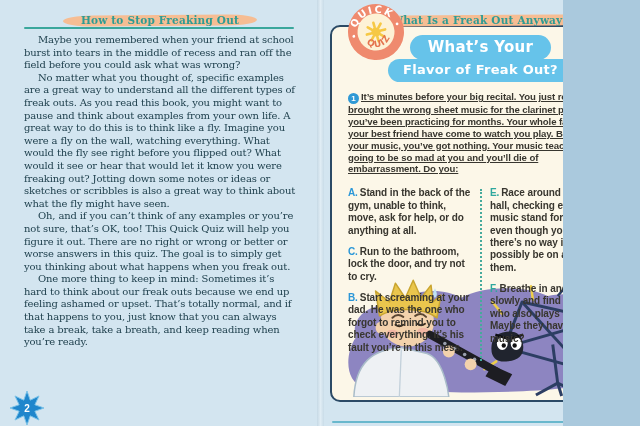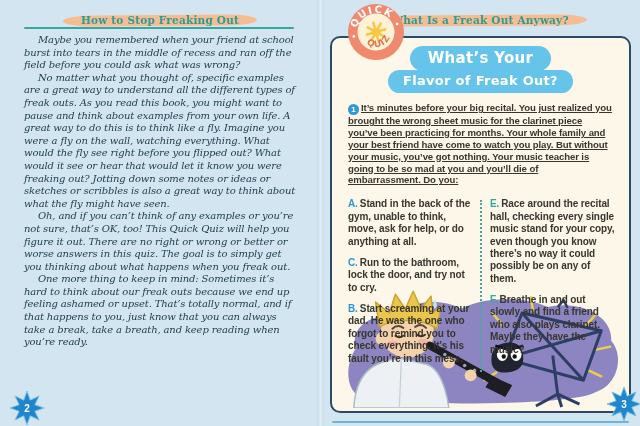--- a/index.html
+++ b/index.html
@@ -1,16 +1,16 @@
 <!DOCTYPE html>
 <html><head>
 <meta charset="utf-8">
 <style>
   html,body{margin:0;padding:0;background:#aac9dd;}
-  .spread{position:relative;width:640px;height:426px;background:#d3e5f0;overflow:hidden;
+  .spread{position:relative;width:563px;height:426px;background:#d3e5f0;overflow:hidden;
           font-family:"Liberation Sans",sans-serif;}
   .page{position:absolute;top:0;height:426px;width:320px;}
   .page-left{left:0;}
   .page-right{left:320px;}
   .spine{position:absolute;left:317px;top:0;width:7px;height:100%;z-index:3;
          background:linear-gradient(90deg,rgba(80,110,135,.10),rgba(255,255,255,.30),rgba(80,110,135,.08));}
 
   
   .running-head{position:absolute;top:10px;left:0;right:0;text-align:center;z-index:2;}
   .swash{position:relative;display:inline-block;padding:1px 12px;
@@ -18,32 +18,32 @@
          color:#2e9c94;letter-spacing:.2px;}
   .swash::before{content:"";position:absolute;left:-6px;right:-6px;top:2px;bottom:1px;
          background:#f6bd93;border-radius:50px/9px;z-index:-1;transform:rotate(-.4deg);}
   .head-rule{position:absolute;top:27px;left:24px;width:270px;height:2px;
          background:#3aa79c;border-radius:2px;}
 
   
   .body-text{position:absolute;top:34px;left:24px;width:276px;
          font-family:"DejaVu Serif",serif;font-size:10px;line-height:1.26;
          color:#21424f;letter-spacing:-.15px;}
-  .body-text p{margin:0;text-indent:14px;font-style:italic;}
+  .body-text p{margin:0;text-indent:14px;}
 
   
   .pgstar{position:absolute;width:36px;height:36px;z-index:6;}
   .pgstar svg{display:block;}
   .pgstar .num{position:absolute;inset:0;display:flex;align-items:center;justify-content:center;
          color:#fff;font-weight:bold;font-size:10px;font-family:"Liberation Sans",sans-serif;}
   .star-left{left:9px;top:390px;}
   .star-right{left:286px;top:386px;}
 
   
-  .quiz-panel{position:absolute;left:10px;top:36px;width:301px;height:377px;box-sizing:border-box;
+  .quiz-panel{position:absolute;left:10px;top:25px;width:301px;height:377px;box-sizing:border-box;
          background:#fcf7e8;border:2.5px solid #2b4a66;border-radius:10px;
          padding:8px 14px 0 14px;z-index:1;}
   .cover-edge{position:absolute;left:12px;top:421px;width:297px;height:2px;
          background:#2fa0ba;opacity:.65;border-radius:2px;}
 
   
   .badge{position:absolute;left:26px;top:2px;width:60px;height:60px;
          transform:rotate(-16deg);z-index:4;}
 
   

